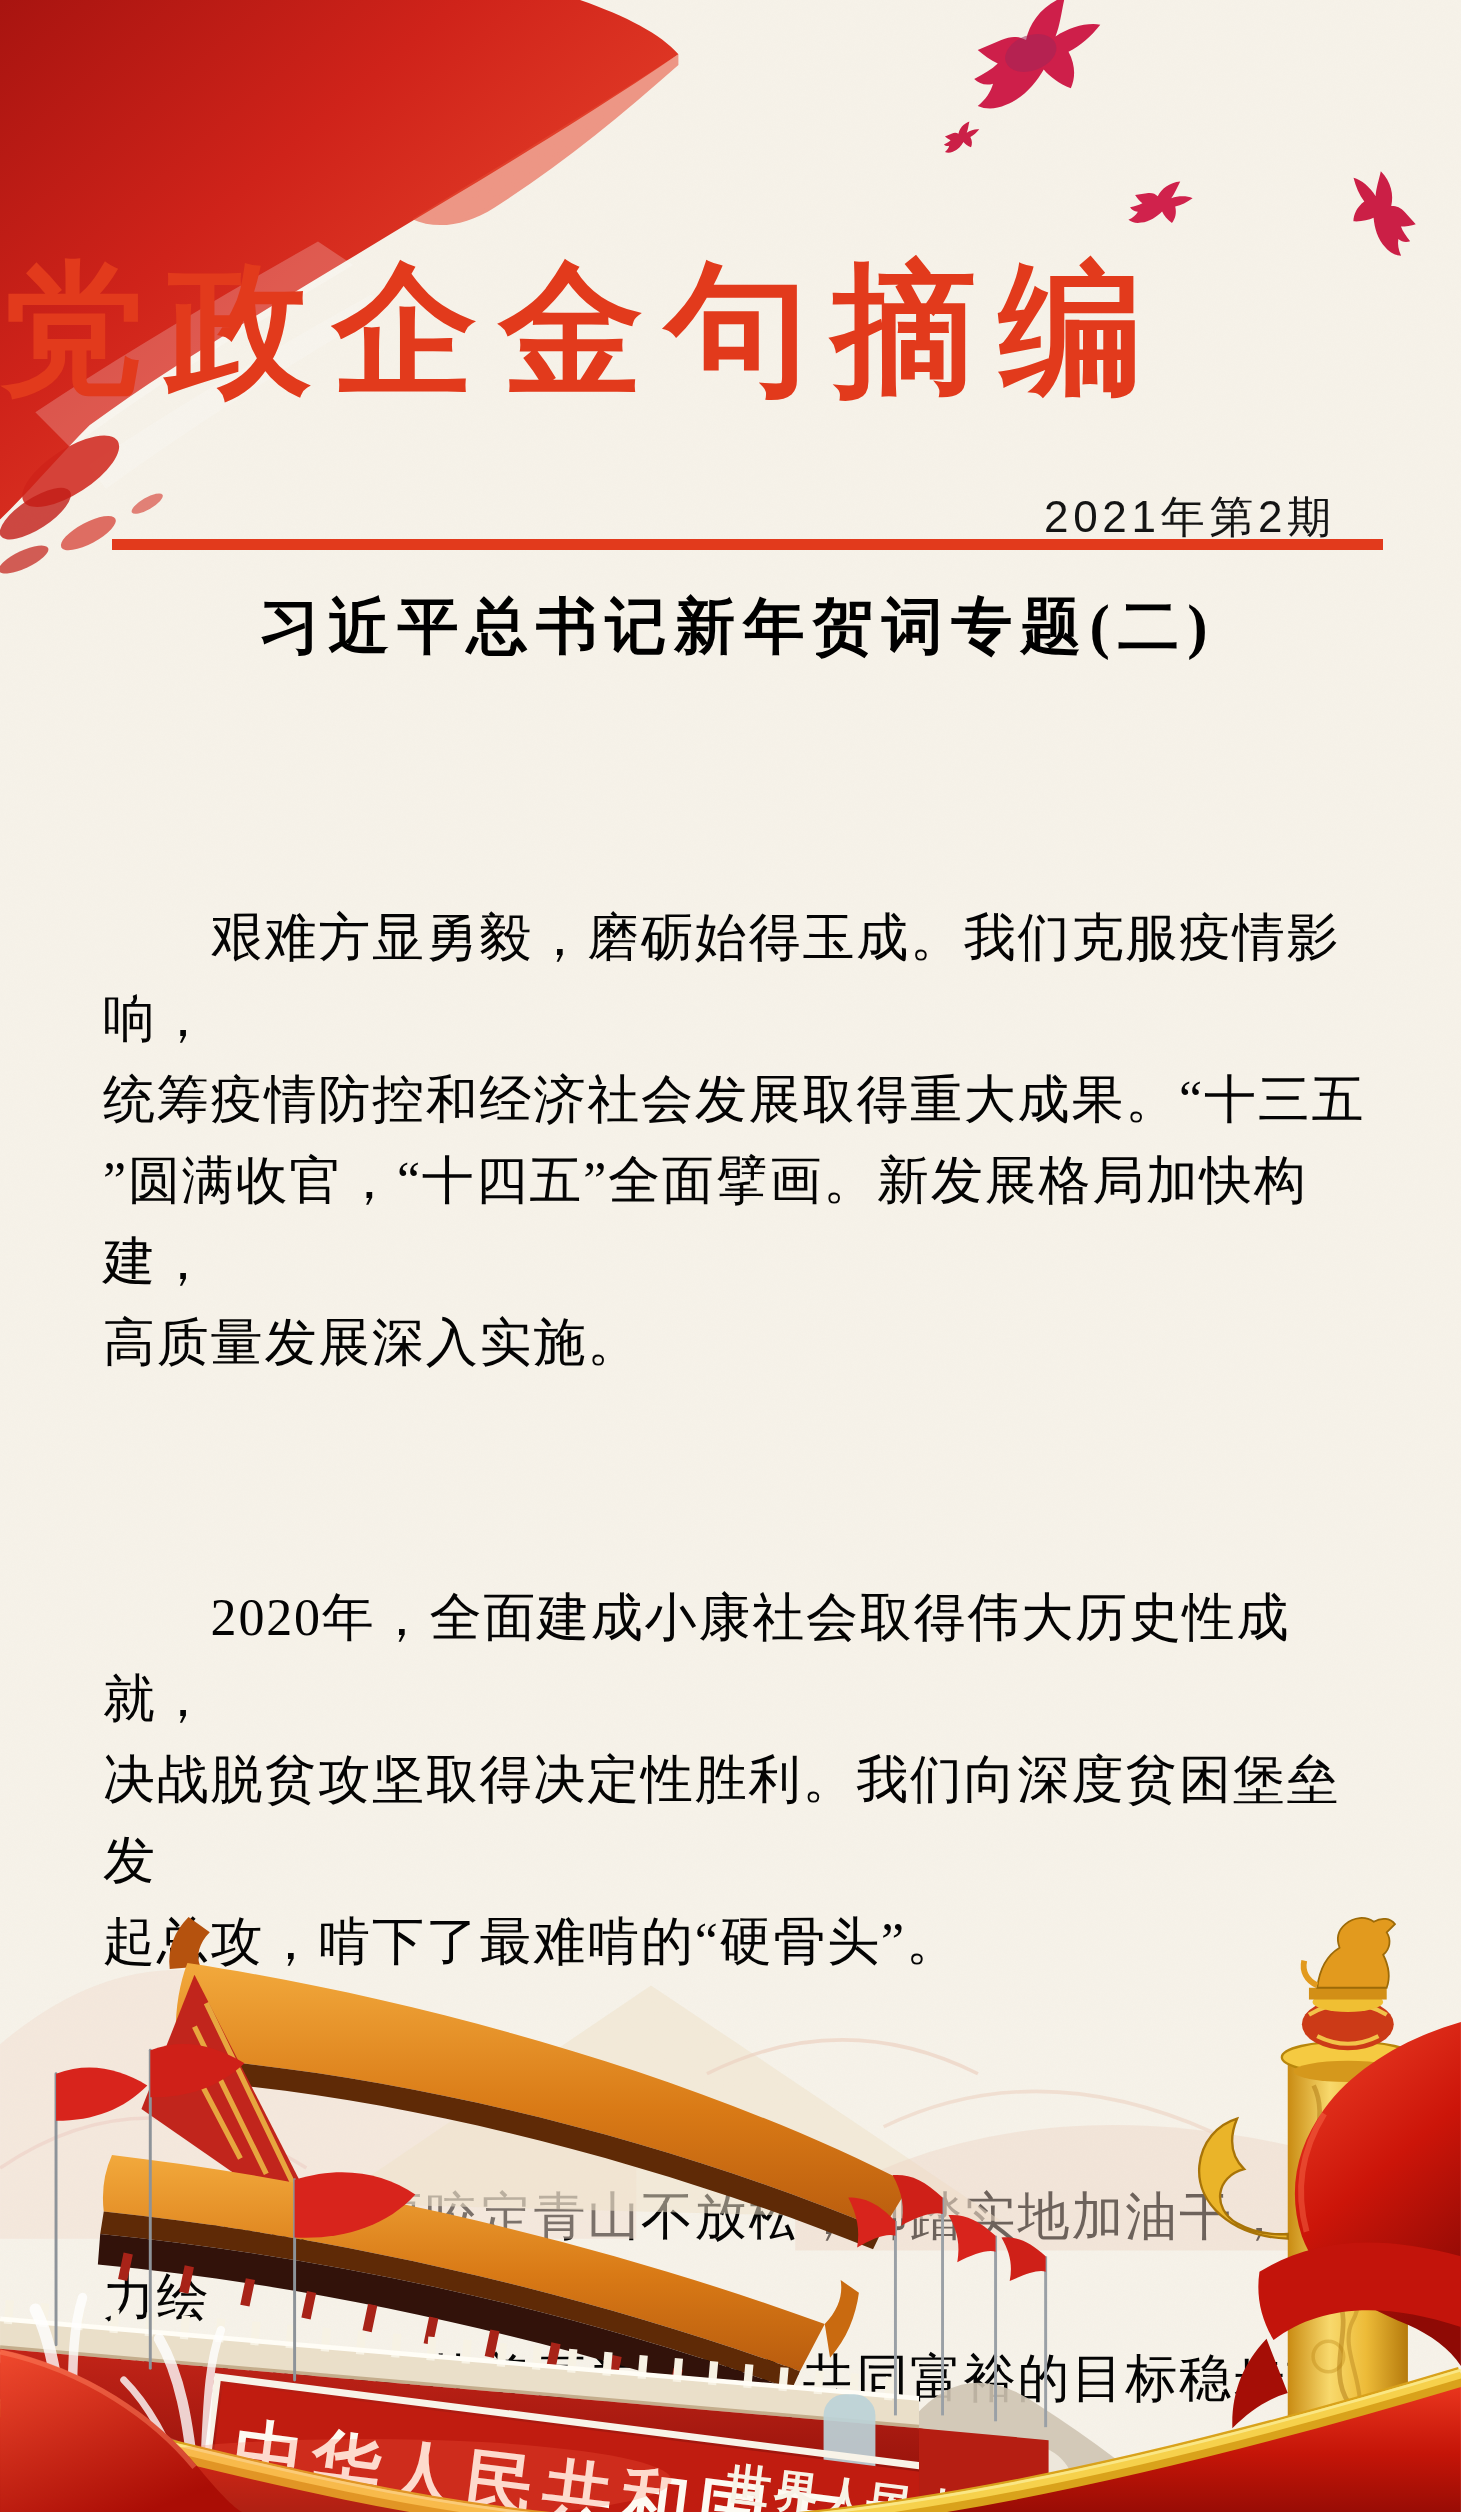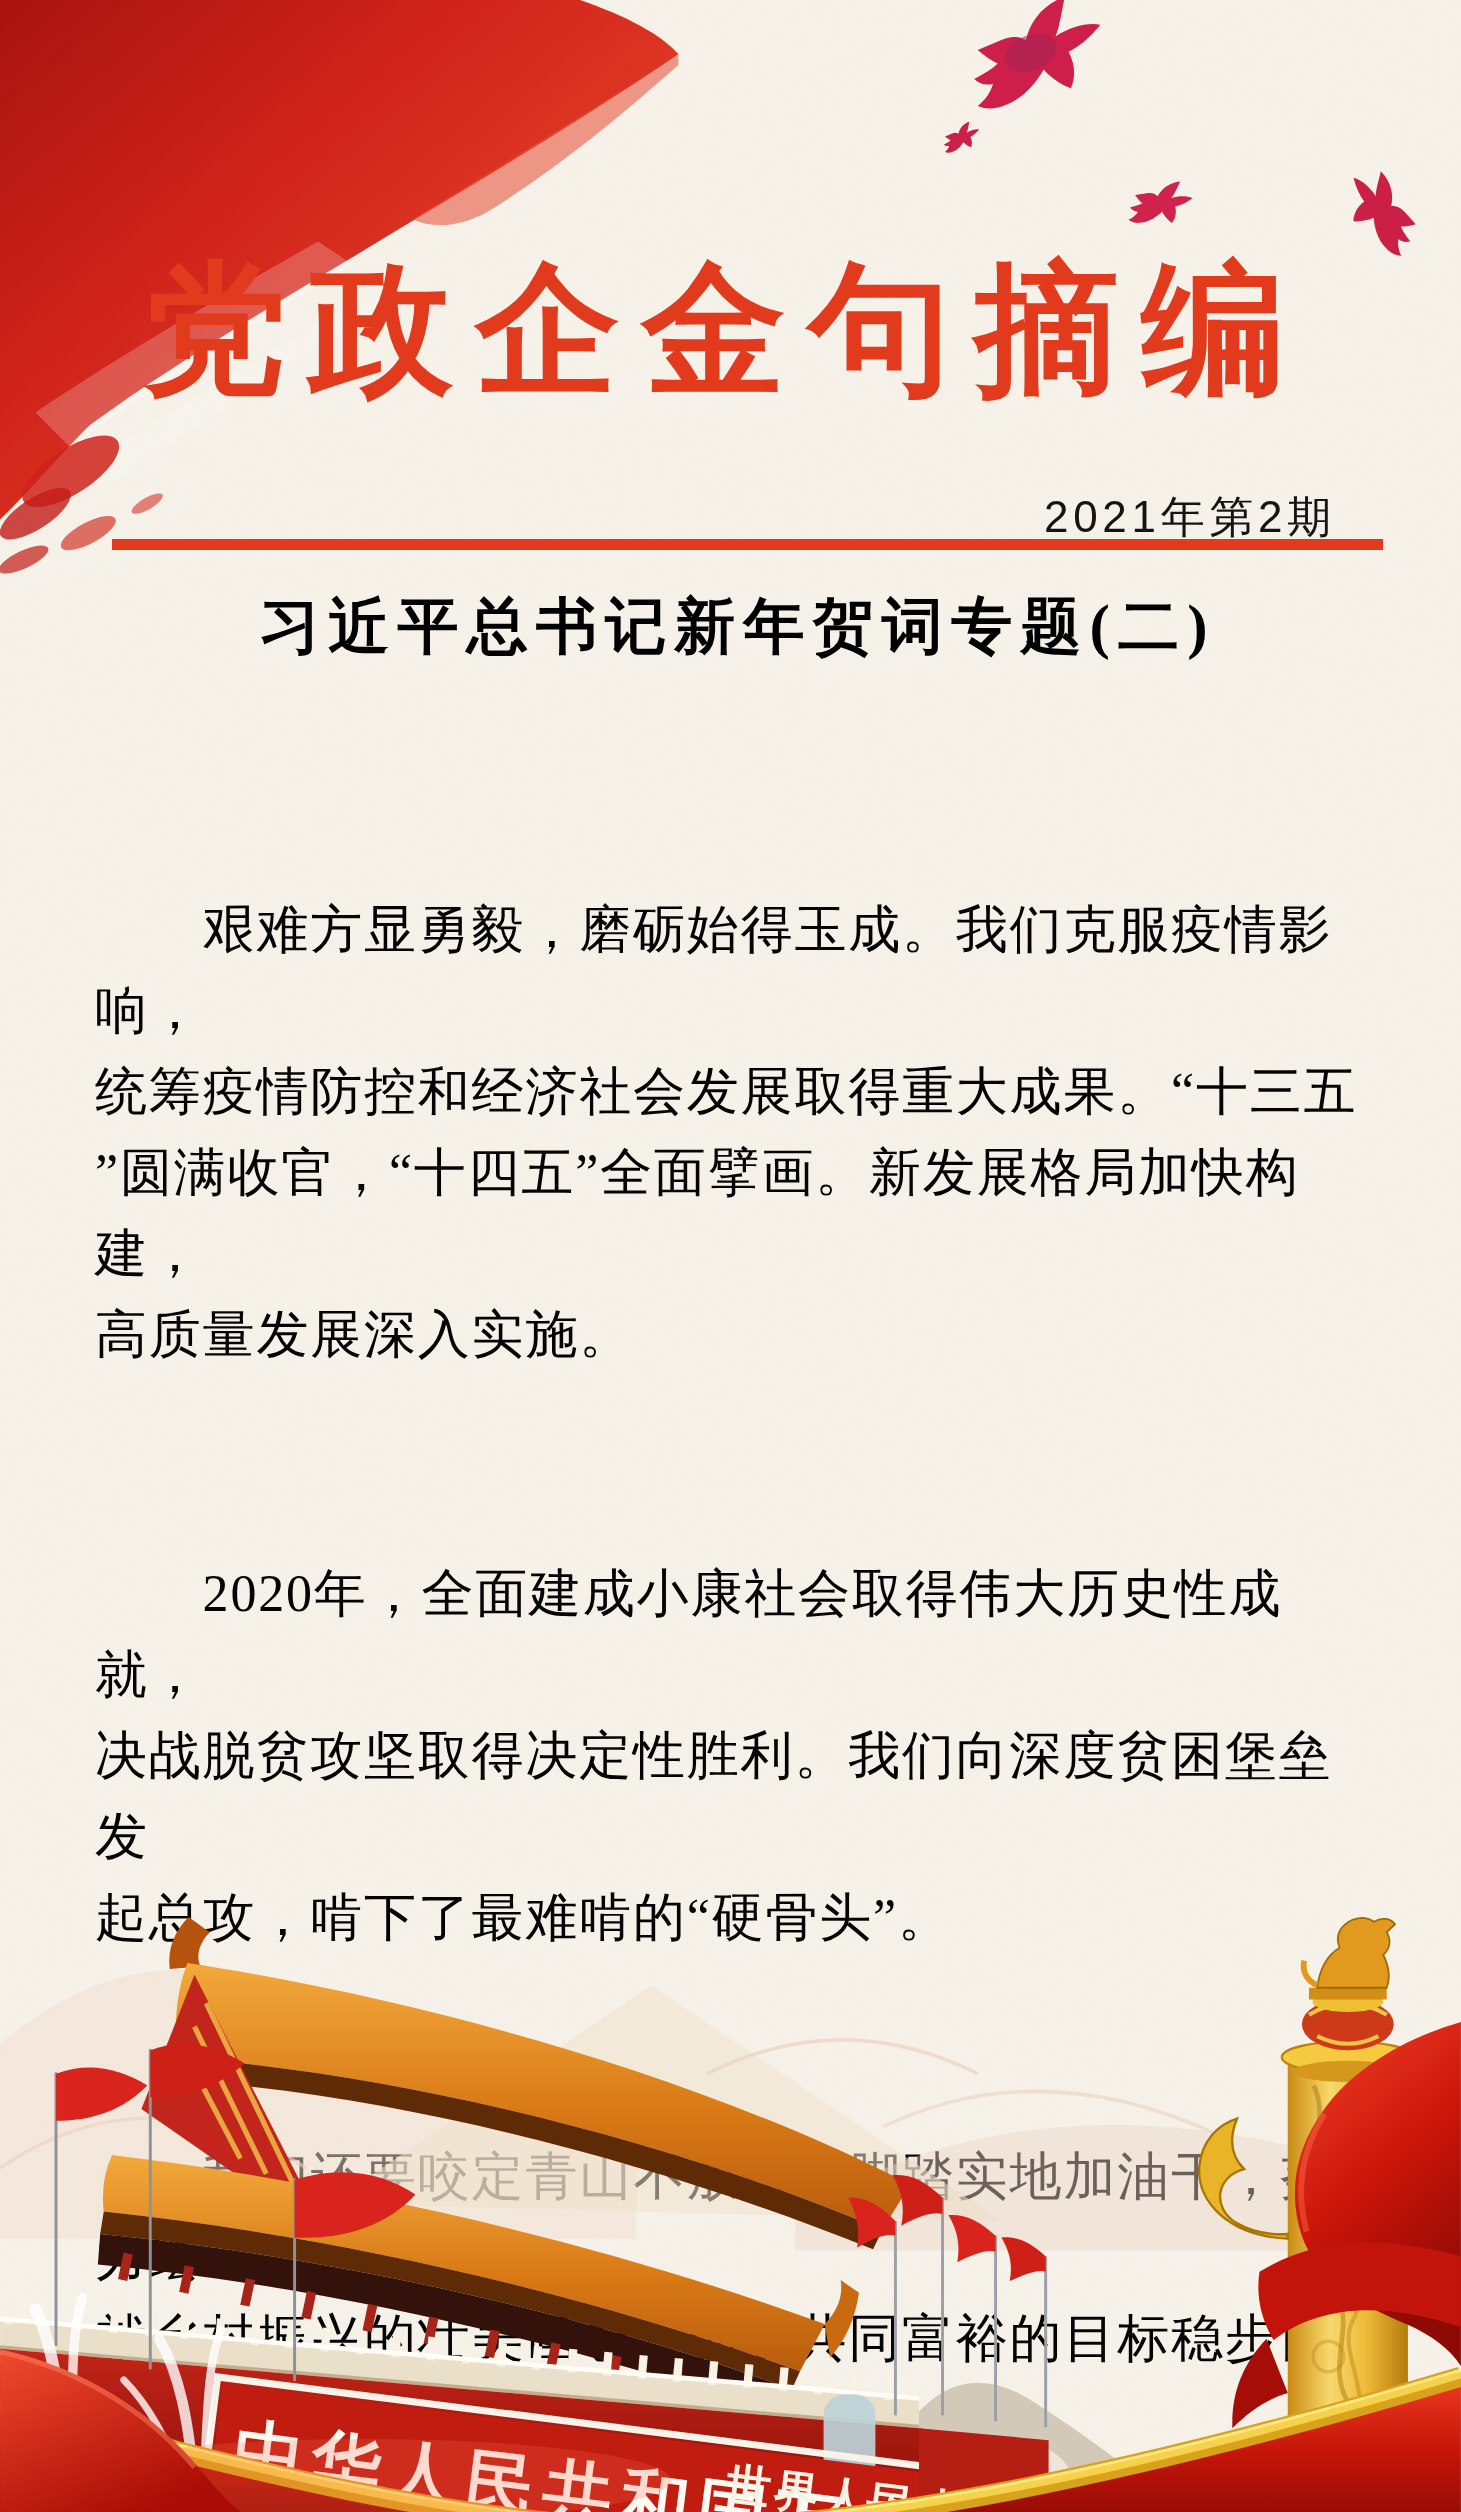--- a/index.html
+++ b/index.html
@@ -8,21 +8,21 @@
     width:1461px;height:2512px;
     background:#f7f3ea;
     overflow:hidden;
     font-family:"Liberation Serif","DejaVu Serif",serif;
   }
   .texture{position:absolute;inset:0;width:1461px;height:2512px;pointer-events:none;}
   .brush{position:absolute;left:0;top:0;width:742px;height:595px;}
   .birds{position:absolute;left:907px;top:-11.8px;width:554px;height:295px;}
   .masthead-title{
     position:absolute;left:0;top:240px;width:1450px;
-    text-align:center;
+    text-align:left;
     font-family:"Liberation Sans","DejaVu Sans",sans-serif;
     font-weight:900;
     font-size:144px;line-height:1.25;
     letter-spacing:22.4px;
     color:#e23a1c;
     white-space:nowrap;
   }
   .publisher{
     position:absolute;left:121px;top:491px;
     font-family:"Liberation Sans","DejaVu Sans",sans-serif;
@@ -43,21 +43,21 @@
     font-weight:700;font-size:61px;color:#000;
     letter-spacing:8.2px;white-space:nowrap;margin-left:7px;
   }
   .body-text{
     position:absolute;left:87px;top:719px;width:1296px;
     font-size:52px;line-height:81px;color:#040404;
     letter-spacing:1.8px;
     white-space:pre-wrap;
     font-weight:500;
   }
-  .body-text p{margin:8px;padding:0;white-space:pre-wrap;}
+  .body-text p{margin:16px;padding:0;white-space:pre-wrap;}
   .scene{position:absolute;left:0;top:1791px;width:1461px;height:721px;}
 </style>
 </head>
 <body>
 
 <div class="page">
 
   <svg class="texture" xmlns="http://www.w3.org/2000/svg" viewBox="0 0 2480 4264" width="1461" height="2512">
     <filter id="paperNoise">
       <feTurbulence type="fractalNoise" baseFrequency="0.82" numOctaves="2" seed="7" result="n"></feTurbulence>

